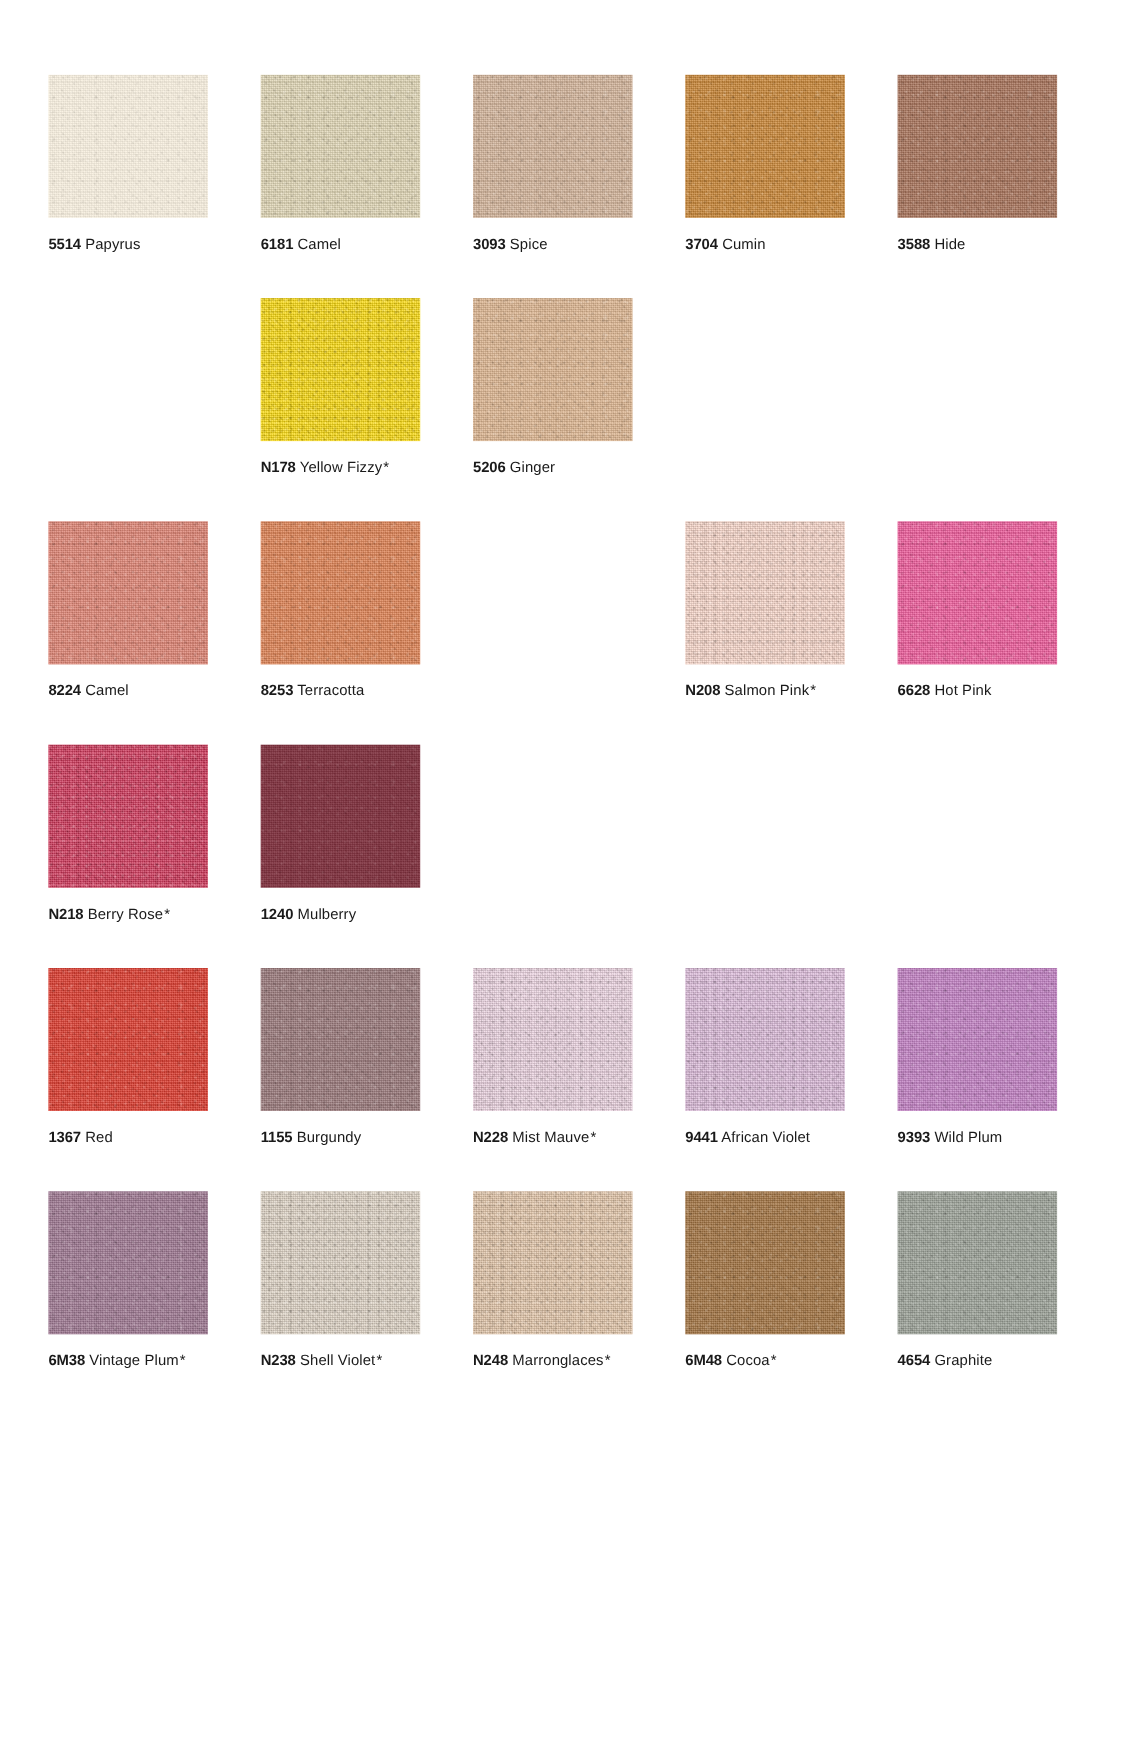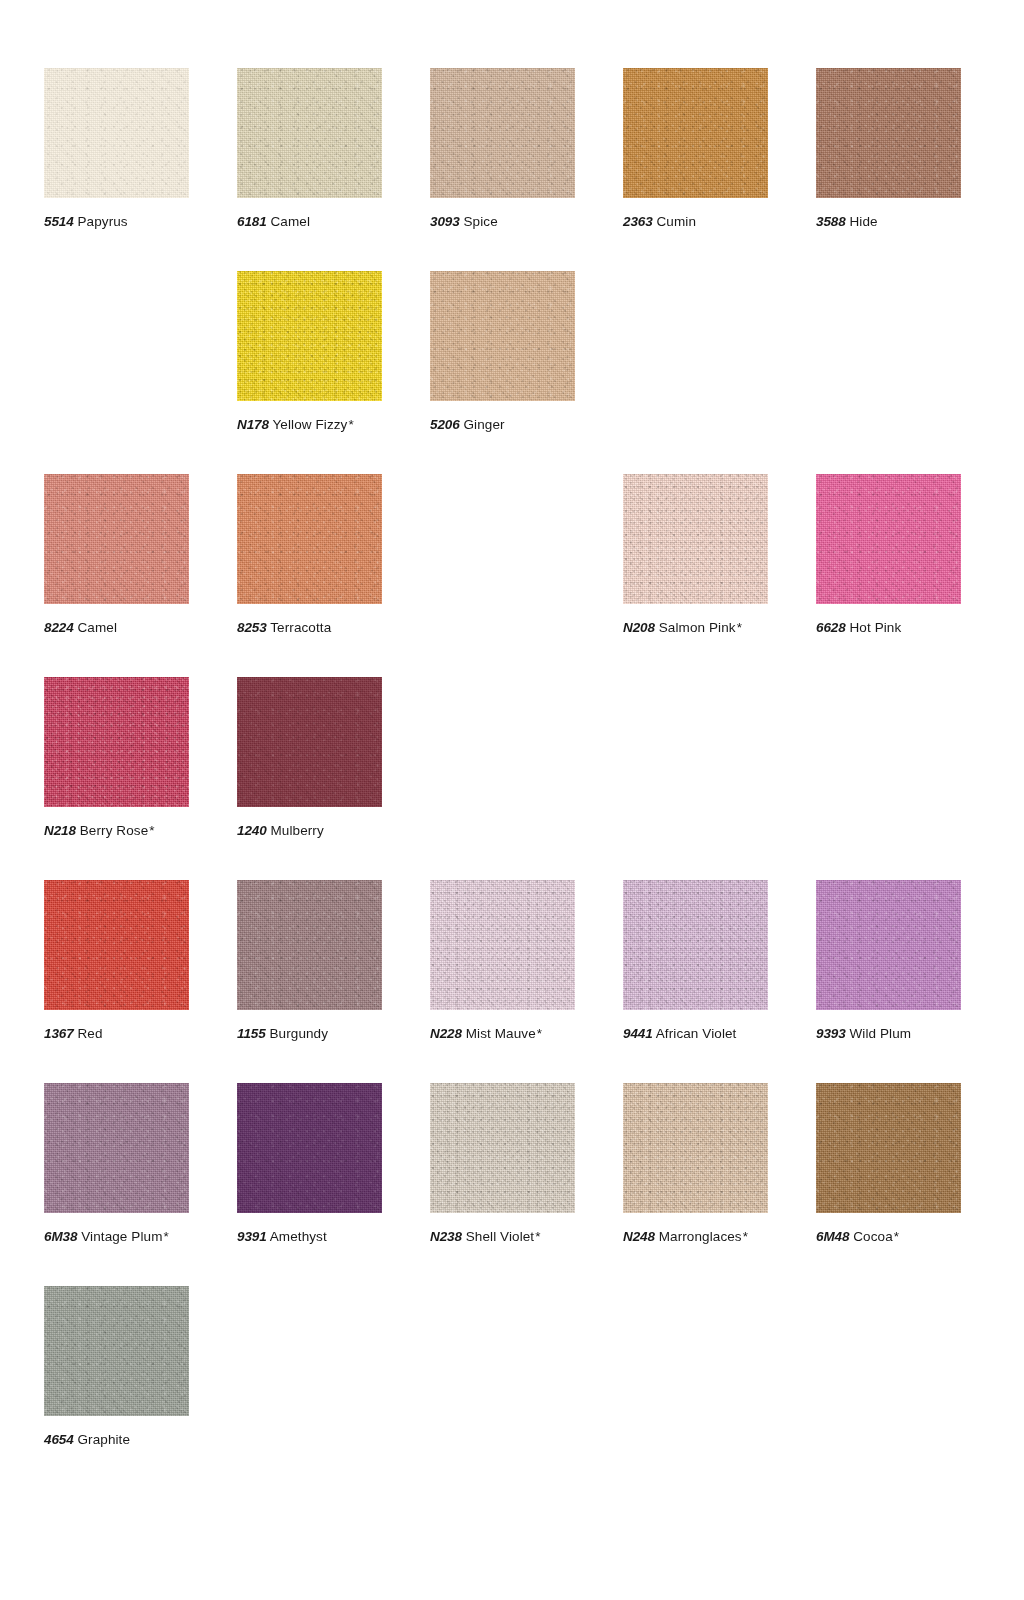--- a/index.html
+++ b/index.html
@@ -101,21 +101,20 @@
     font-size: 13.5px;
     line-height: 1.25;
     color: #1a1a1a;
     white-space: nowrap;
     letter-spacing: 0.1px;
   }
 
   .caption .code {
     font-weight: 700;
     letter-spacing: -0.1px;
-    font-style: italic;
   }
 
   .caption .cname {
     font-weight: 400;
   }
 
   .caption .star {
     font-weight: 400;
     margin-left: 1px;
   }
@@ -132,21 +131,21 @@
       <div class="cell">
         <div class="chip" title="3281 Camel" style="background-color: rgb(227, 217, 184);"></div>
         <div class="caption"><span class="code">6181</span><span class="cname"> Camel</span></div>
       </div>
       <div class="cell">
         <div class="chip" title="3093 Spice" style="background-color: rgb(213, 182, 156);"></div>
         <div class="caption"><span class="code">3093</span><span class="cname"> Spice</span></div>
       </div>
       <div class="cell">
         <div class="chip" title="5207 Cumin" style="background-color: rgb(202, 135, 55);"></div>
-        <div class="caption"><span class="code">2363</span><span class="cname"> Cumin</span></div>
+        <div class="caption"><span class="code">3704</span><span class="cname"> Cumin</span></div>
       </div>
       <div class="cell">
         <div class="chip" title="3588 Hide" style="background-color: rgb(169, 115, 90);"></div>
         <div class="caption"><span class="code">3588</span><span class="cname"> Hide</span></div>
       </div>
       <div class="cell empty"></div>
       <div class="cell">
         <div class="chip grain-coarse" title="N178 Yellow Fizzy" style="background-color: rgb(251, 218, 12);"></div>
         <div class="caption"><span class="code">N178</span><span class="cname"> Yellow Fizzy</span><span class="star">*</span></div>
       </div>
@@ -202,24 +201,20 @@
       </div>
       <div class="cell">
         <div class="chip" title="9393 Wild Plum" style="background-color: rgb(194, 129, 196);"></div>
         <div class="caption"><span class="code">9393</span><span class="cname"> Wild Plum</span></div>
       </div>
       <div class="cell">
         <div class="chip" title="6M38 Vintage Plum" style="background-color: rgb(156, 118, 144);"></div>
         <div class="caption"><span class="code">6M38</span><span class="cname"> Vintage Plum</span><span class="star">*</span></div>
       </div>
       <div class="cell">
-        <div class="chip grain-fine" title="9391 Amethyst" style="background-color: rgb(92, 43, 96);"></div>
-        <div class="caption"><span class="code">9391</span><span class="cname"> Amethyst</span></div>
-      </div>
-      <div class="cell">
         <div class="chip grain-coarse" title="N238 Shell Beige" style="background-color: rgb(222, 211, 196);"></div>
         <div class="caption"><span class="code">N238</span><span class="cname"> Shell Violet</span><span class="star">*</span></div>
       </div>
       <div class="cell">
         <div class="chip grain-coarse" title="N248 Marronglaces" style="background-color: rgb(226, 196, 167);"></div>
         <div class="caption"><span class="code">N248</span><span class="cname"> Marronglaces</span><span class="star">*</span></div>
       </div>
       <div class="cell">
         <div class="chip" title="6M48 Cocoa" style="background-color: rgb(160, 113, 63);"></div>
         <div class="caption"><span class="code">6M48</span><span class="cname"> Cocoa</span><span class="star">*</span></div>

